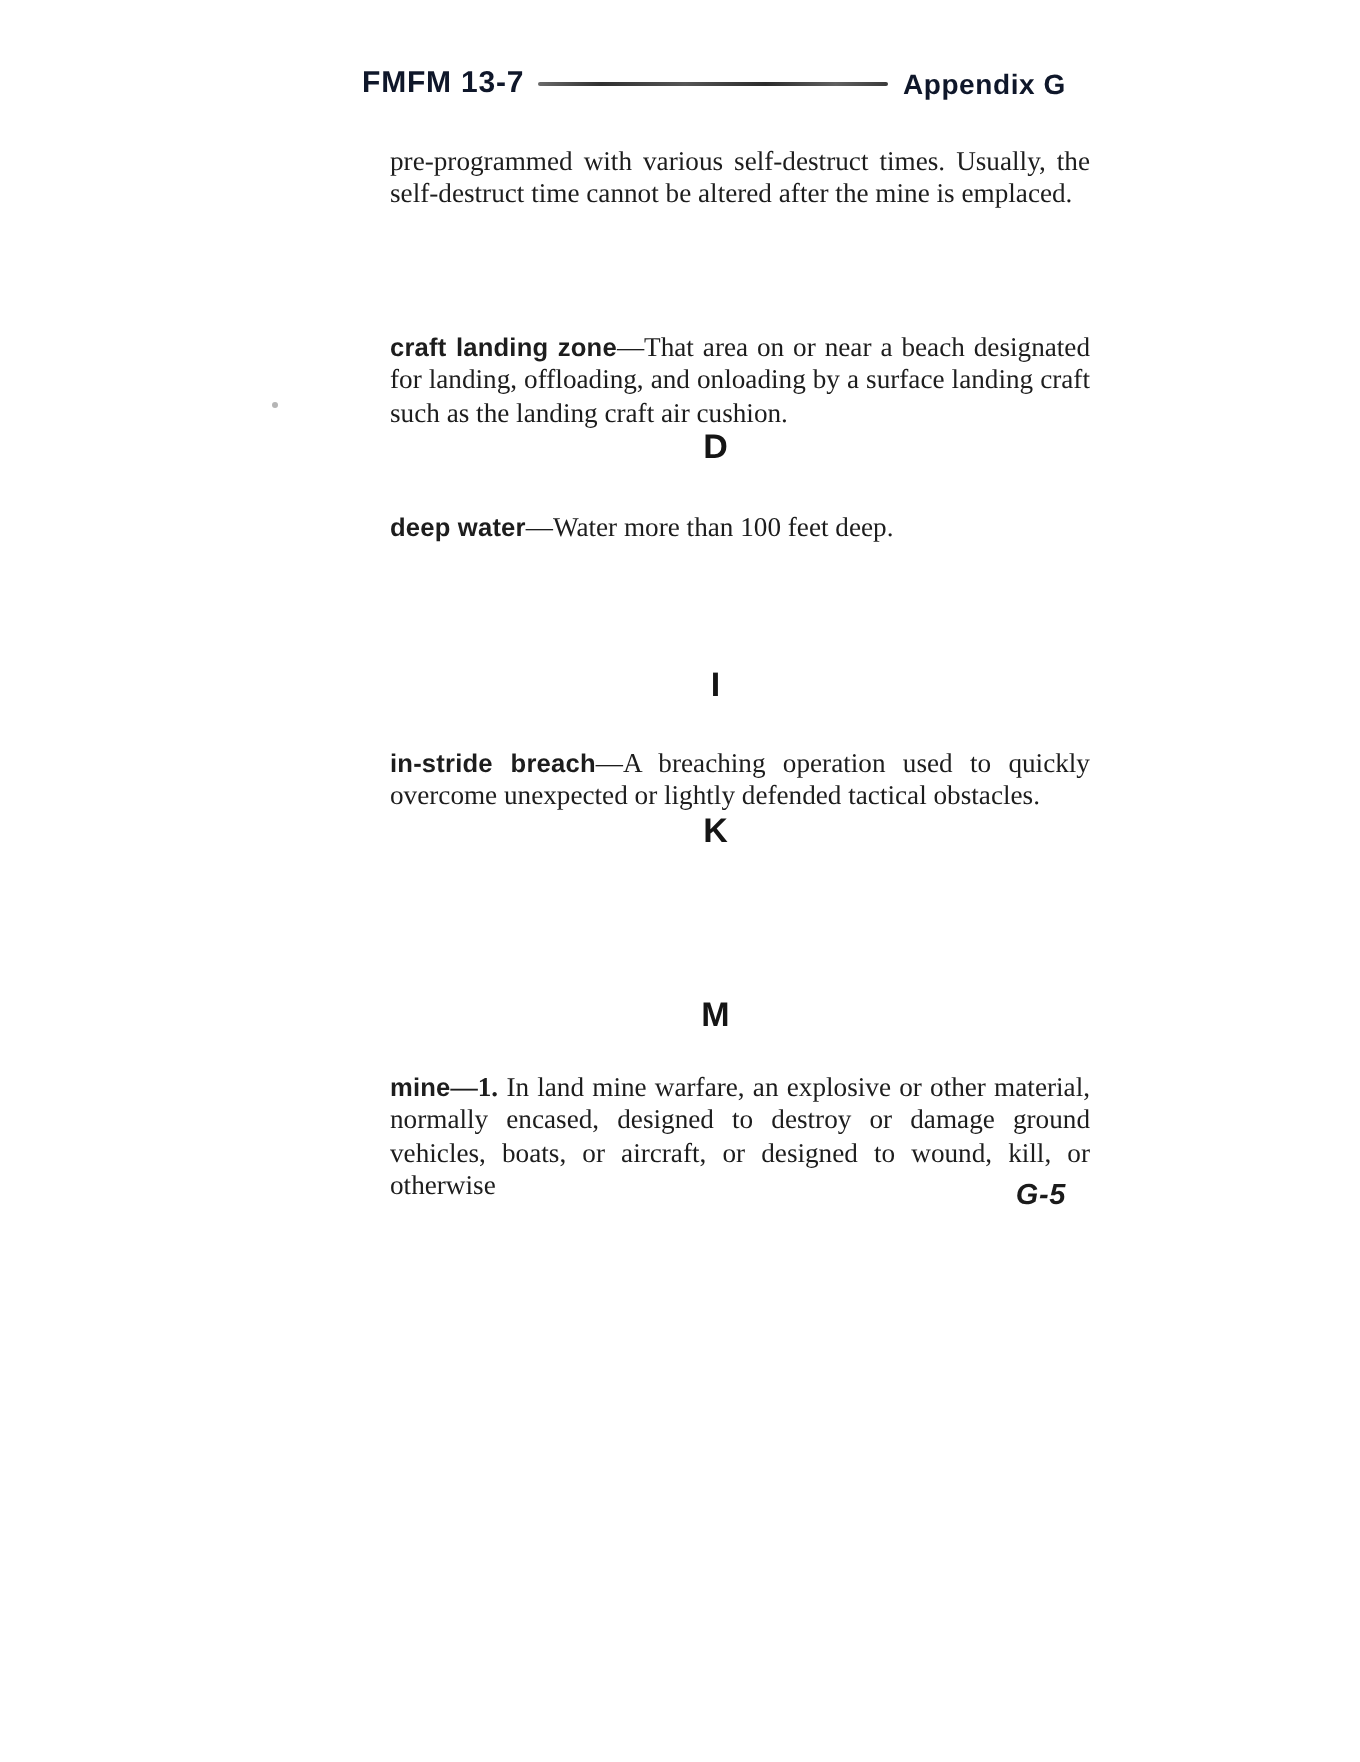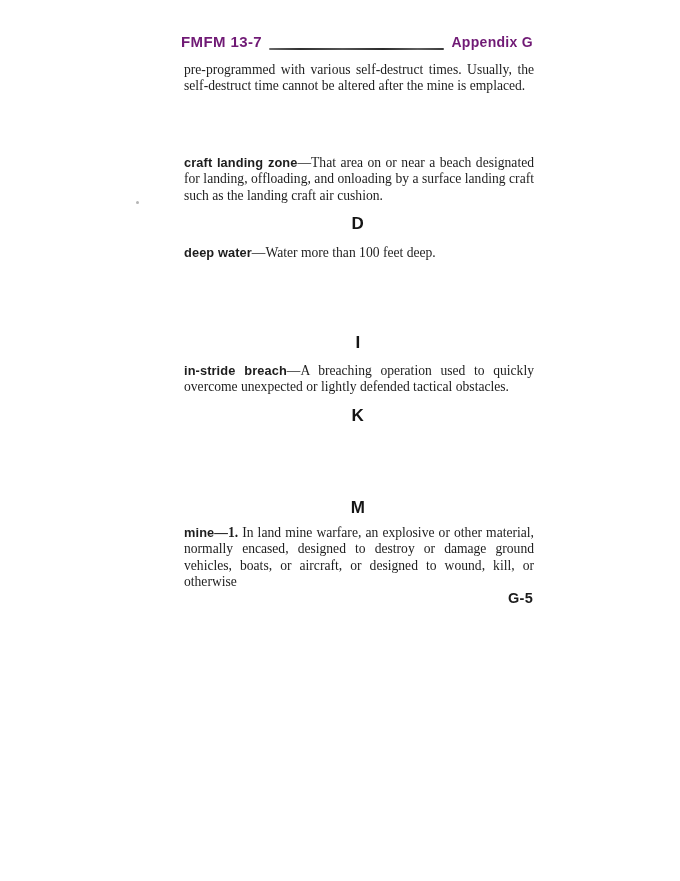--- a/index.html
+++ b/index.html
@@ -11,39 +11,39 @@
     overflow: hidden;
     font-family: "Liberation Serif", serif;
     color: #1d1d1d;
   }
   .header {
     position: absolute;
     left: 181px;
     top: 33px;
     width: 352px;
     display: flex;
-    align-items: flex-end;
+    align-items: center;
     font-family: "Liberation Sans", sans-serif;
     font-weight: bold;
-    color: #701a75;
+    color: #0f172a;
   }
   .doc-num { font-size: 15px; letter-spacing: 0.4px; white-space: nowrap; }
   .header-rule {
     flex: 1;
     height: 2px;
     margin: 1px 7px 0 7px;
     background: linear-gradient(90deg, #6a6a6a 0%, #303030 18%, #555 42%, #2b2b2b 65%, #606060 85%, #3a3a3a 100%);
     border-radius: 1px;
   }
   .appendix { font-size: 14px; white-space: nowrap; letter-spacing: 0.3px; }
   .body-block {
     position: absolute;
     left: 183px;
     width: 350px;
-    margin: 1px;
+    margin: 12px;
     font-size: 13.6px;
     line-height: 16.4px;
     text-align: justify;
     color: #1d1d1d;
   }
   .term {
     font-family: "Liberation Sans", sans-serif;
     font-weight: bold;
     font-size: 12.8px;
     letter-spacing: 0.1px;
@@ -66,20 +66,21 @@
     position: absolute;
     left: 183px;
     top: 590px;
     width: 350px;
     text-align: right;
     font-family: "Liberation Sans", sans-serif;
     font-weight: bold;
     font-size: 14.5px;
     color: #1b1b1b;
     letter-spacing: 0.3px;
+    font-style: italic;
   }
   .scan-dot {
     position: absolute;
     left: 136px;
     top: 201px;
     width: 3px;
     height: 3px;
     border-radius: 50%;
     background: #b5b5b5;
   }

